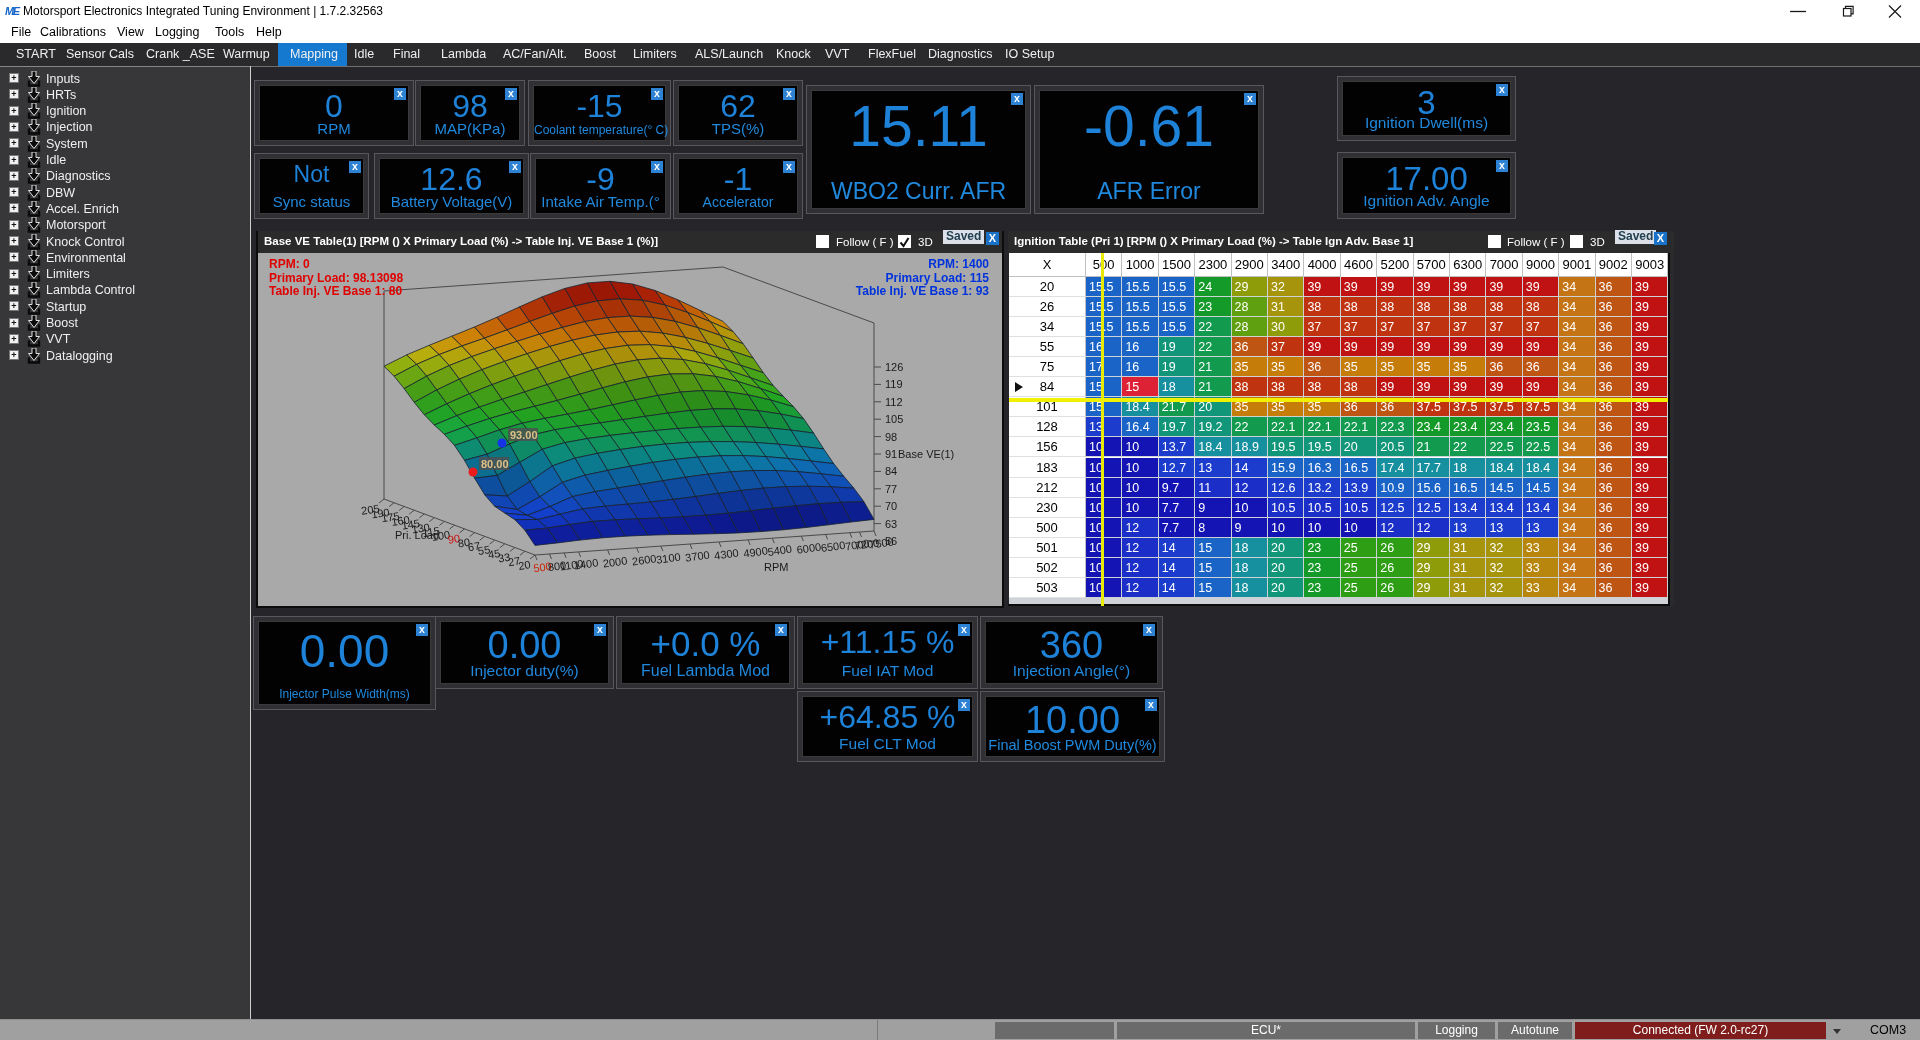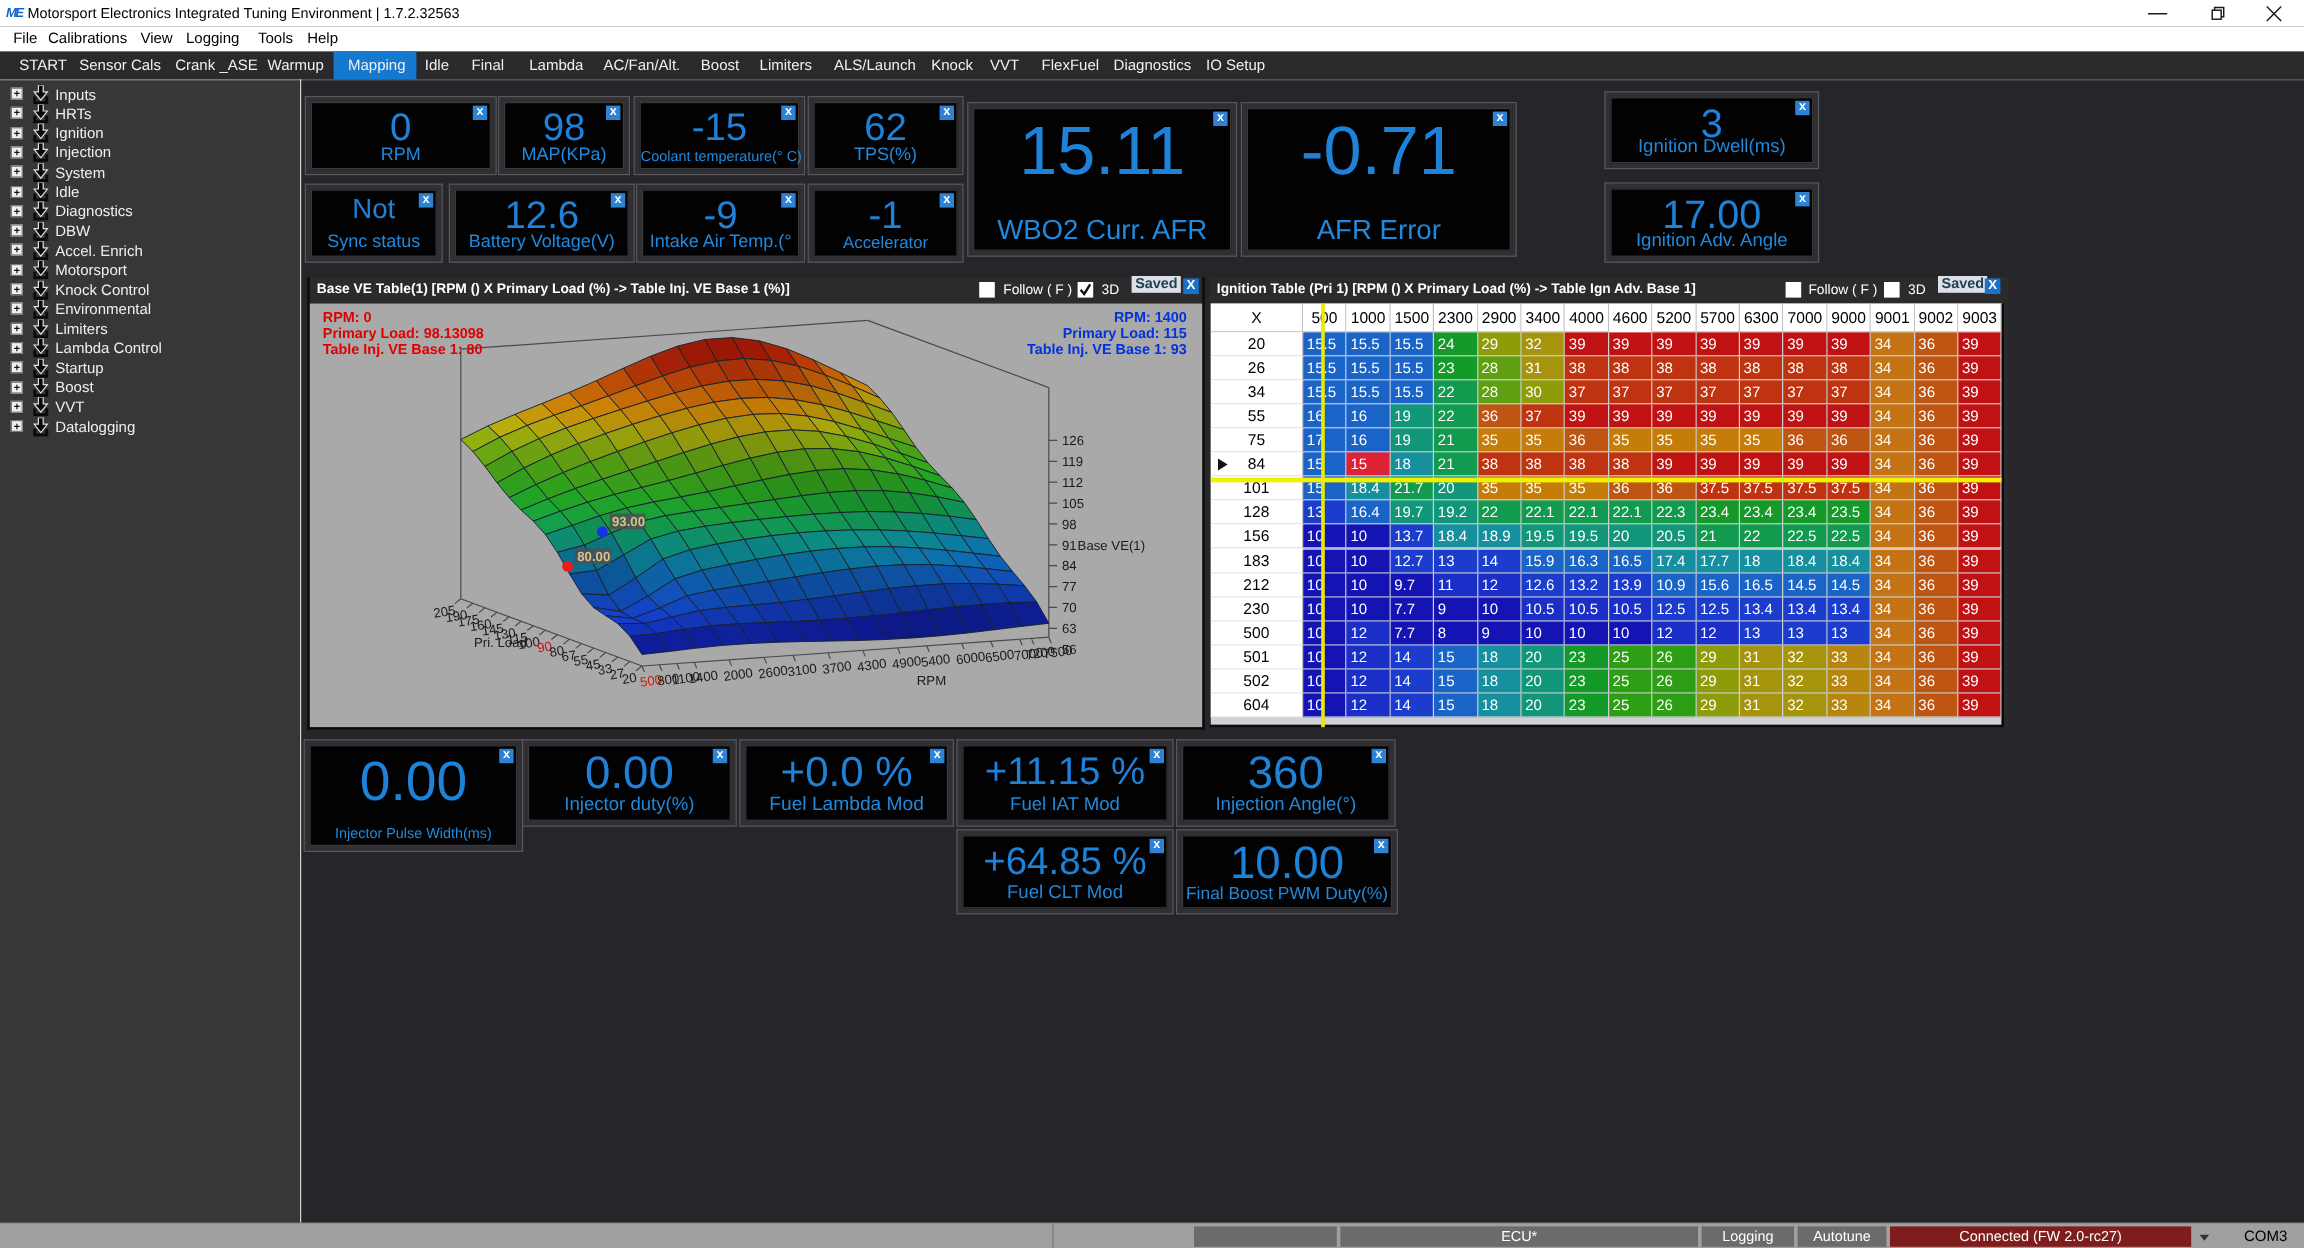--- a/index.html
+++ b/index.html
@@ -264,21 +264,21 @@
     </div>
 <div class="gbox" style="left:806px;top:85px;width:225px;height:129px;">
 <div class="ginner" style="left:4px;top:4px;width:215px;height:119px;">
 <div class="gval" style="font-size:57px;">15.11</div>
 <div class="glab" style="font-size:23px;">WBO2 Curr. AFR</div>
 <div class="gx">x</div>
 </div>
     </div>
 <div class="gbox" style="left:1034px;top:85px;width:230px;height:129px;">
 <div class="ginner" style="left:4px;top:4px;width:220px;height:119px;">
-<div class="gval" style="font-size:57px;">-0.71</div>
+<div class="gval" style="font-size:57px;">-0.61</div>
 <div class="glab" style="font-size:23px;">AFR Error</div>
 <div class="gx">x</div>
 </div>
     </div>
 <div class="gbox" style="left:1337px;top:76px;width:179px;height:65px;">
 <div class="ginner" style="left:4px;top:4px;width:169px;height:55px;">
 <div class="gval" style="font-size:33px;">3</div>
 <div class="glab" style="font-size:15.5px;">Ignition Dwell(ms)</div>
 <div class="gx">x</div>
 </div>
@@ -995,21 +995,21 @@
 <div class="tblcell" style="left:295.4px;top:304.7px;width:36.4px;height:20.1px;line-height:20.1px;background:#149a28;">23</div>
 <div class="tblcell" style="left:331.8px;top:304.7px;width:36.4px;height:20.1px;line-height:20.1px;background:#2e9e14;">25</div>
 <div class="tblcell" style="left:368.2px;top:304.7px;width:36.4px;height:20.1px;line-height:20.1px;background:#2e9e14;">26</div>
 <div class="tblcell" style="left:404.6px;top:304.7px;width:36.4px;height:20.1px;line-height:20.1px;background:#8f9c0a;">29</div>
 <div class="tblcell" style="left:441.0px;top:304.7px;width:36.4px;height:20.1px;line-height:20.1px;background:#a6940c;">31</div>
 <div class="tblcell" style="left:477.4px;top:304.7px;width:36.4px;height:20.1px;line-height:20.1px;background:#a6940c;">32</div>
 <div class="tblcell" style="left:513.8px;top:304.7px;width:36.4px;height:20.1px;line-height:20.1px;background:#b8860c;">33</div>
 <div class="tblcell" style="left:550.2px;top:304.7px;width:36.4px;height:20.1px;line-height:20.1px;background:#c47414;">34</div>
 <div class="tblcell" style="left:586.6px;top:304.7px;width:36.4px;height:20.1px;line-height:20.1px;background:#bf5512;">36</div>
 <div class="tblcell" style="left:623.0px;top:304.7px;width:36.4px;height:20.1px;line-height:20.1px;background:#c01212;">39</div>
-<div class="tblrowh" style="left:0;top:324.8px;width:77px;height:20.1px;line-height:20.1px;">604</div>
+<div class="tblrowh" style="left:0;top:324.8px;width:77px;height:20.1px;line-height:20.1px;">503</div>
 <div class="tblcell" style="left:77.0px;top:324.8px;width:36.4px;height:20.1px;line-height:20.1px;background:#1414b4;">10</div>
 <div class="tblcell" style="left:113.4px;top:324.8px;width:36.4px;height:20.1px;line-height:20.1px;background:#1c2ec8;">12</div>
 <div class="tblcell" style="left:149.8px;top:324.8px;width:36.4px;height:20.1px;line-height:20.1px;background:#1b3ccc;">14</div>
 <div class="tblcell" style="left:186.2px;top:324.8px;width:36.4px;height:20.1px;line-height:20.1px;background:#1a64c8;">15</div>
 <div class="tblcell" style="left:222.6px;top:324.8px;width:36.4px;height:20.1px;line-height:20.1px;background:#168f9e;">18</div>
 <div class="tblcell" style="left:259.0px;top:324.8px;width:36.4px;height:20.1px;line-height:20.1px;background:#12967a;">20</div>
 <div class="tblcell" style="left:295.4px;top:324.8px;width:36.4px;height:20.1px;line-height:20.1px;background:#149a28;">23</div>
 <div class="tblcell" style="left:331.8px;top:324.8px;width:36.4px;height:20.1px;line-height:20.1px;background:#2e9e14;">25</div>
 <div class="tblcell" style="left:368.2px;top:324.8px;width:36.4px;height:20.1px;line-height:20.1px;background:#2e9e14;">26</div>
 <div class="tblcell" style="left:404.6px;top:324.8px;width:36.4px;height:20.1px;line-height:20.1px;background:#8f9c0a;">29</div>

